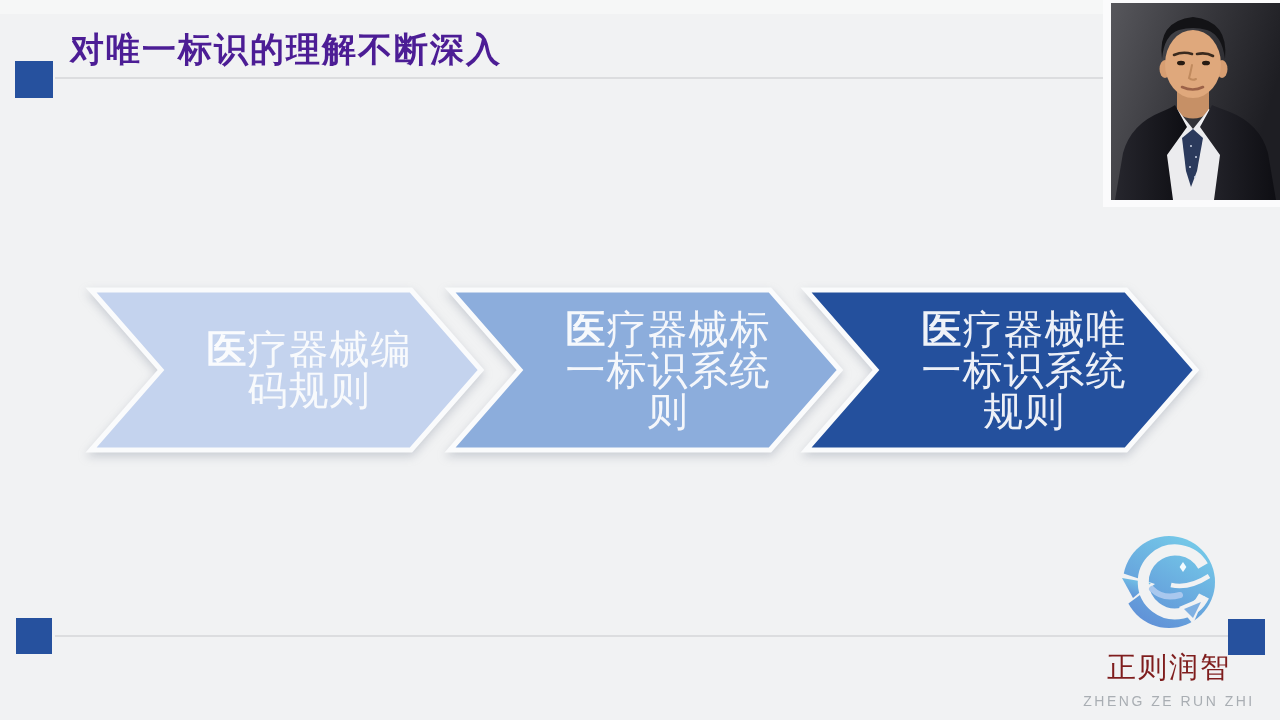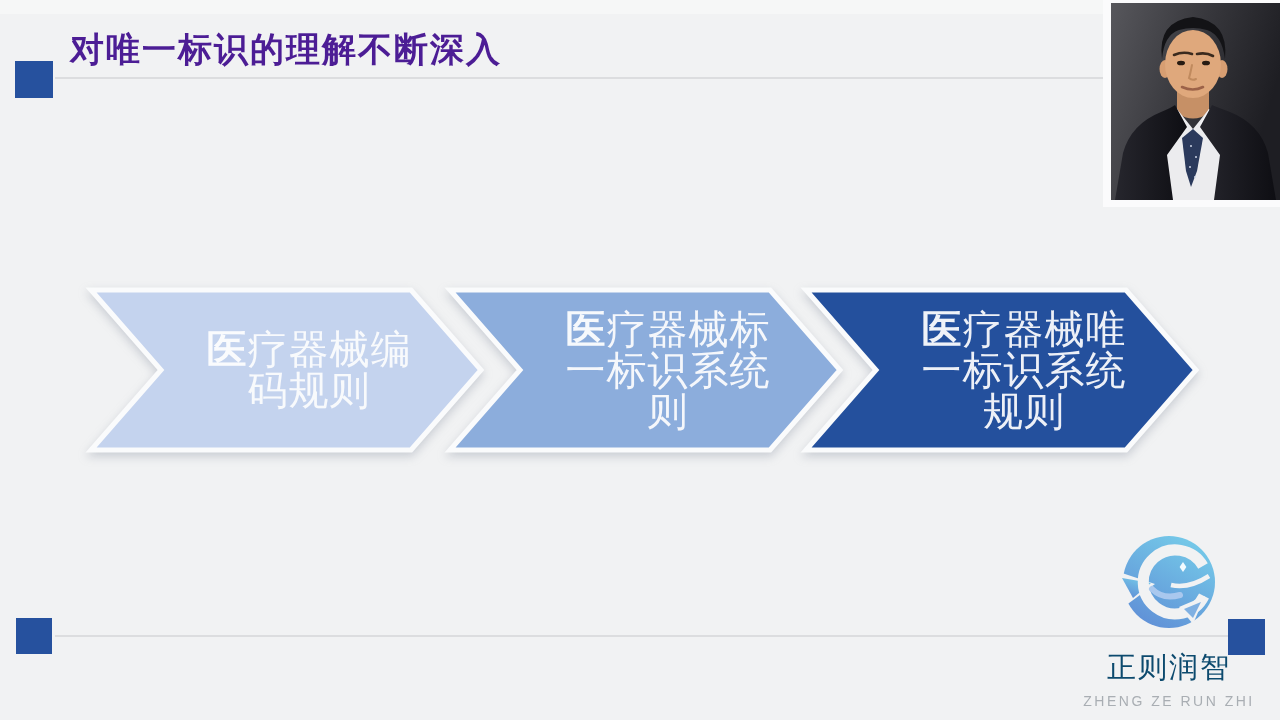--- a/index.html
+++ b/index.html
@@ -46,21 +46,21 @@
   .webcam-frame {
     position: absolute; left: 1103px; top: 0; width: 177px; height: 207px;
     background: #fbfbfc; z-index: 5; padding: 3px 0 7px 8px;
   }
   .webcam-frame svg { display: block; width: 169px; height: 197px; }
 
   
   .logo-block { position: absolute; left: 1083px; top: 534px; width: 172px; z-index: 4; text-align: center; }
   .logo-mark { width: 100px; height: 100px; margin: 0 auto; display: block; position: relative; z-index: 4; }
   .company-name {
-    margin-top: 14px; font-size: 29px; color: #0c4a6e;
+    margin-top: 14px; font-size: 29px; color: #7f1d1d;
     letter-spacing: 2px; font-weight: 400; white-space: nowrap;
   }
   .company-name-latin {
     margin-top: 5px; font-size: 14px; color: #a9aeb3;
     letter-spacing: 2.5px; white-space: nowrap;
   }
 </style>
 </head>
 <body>
 

